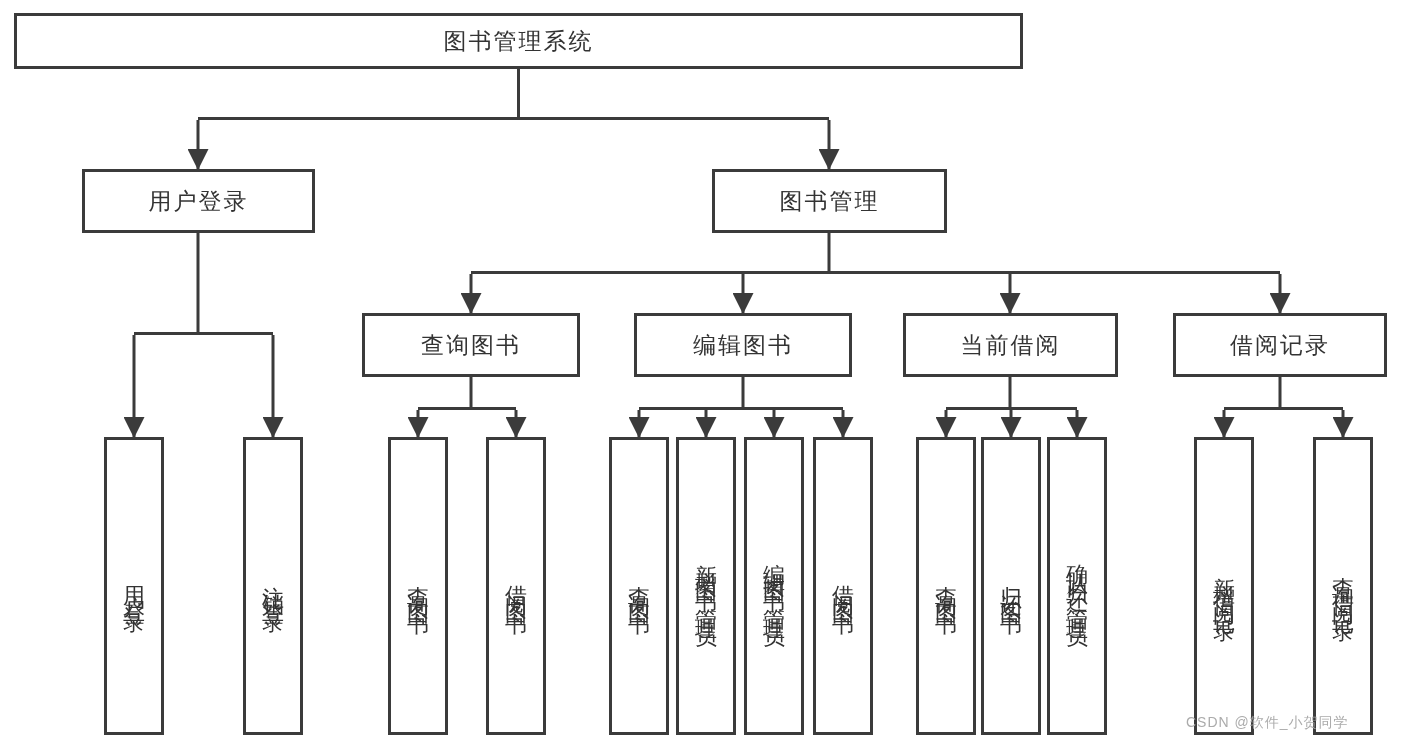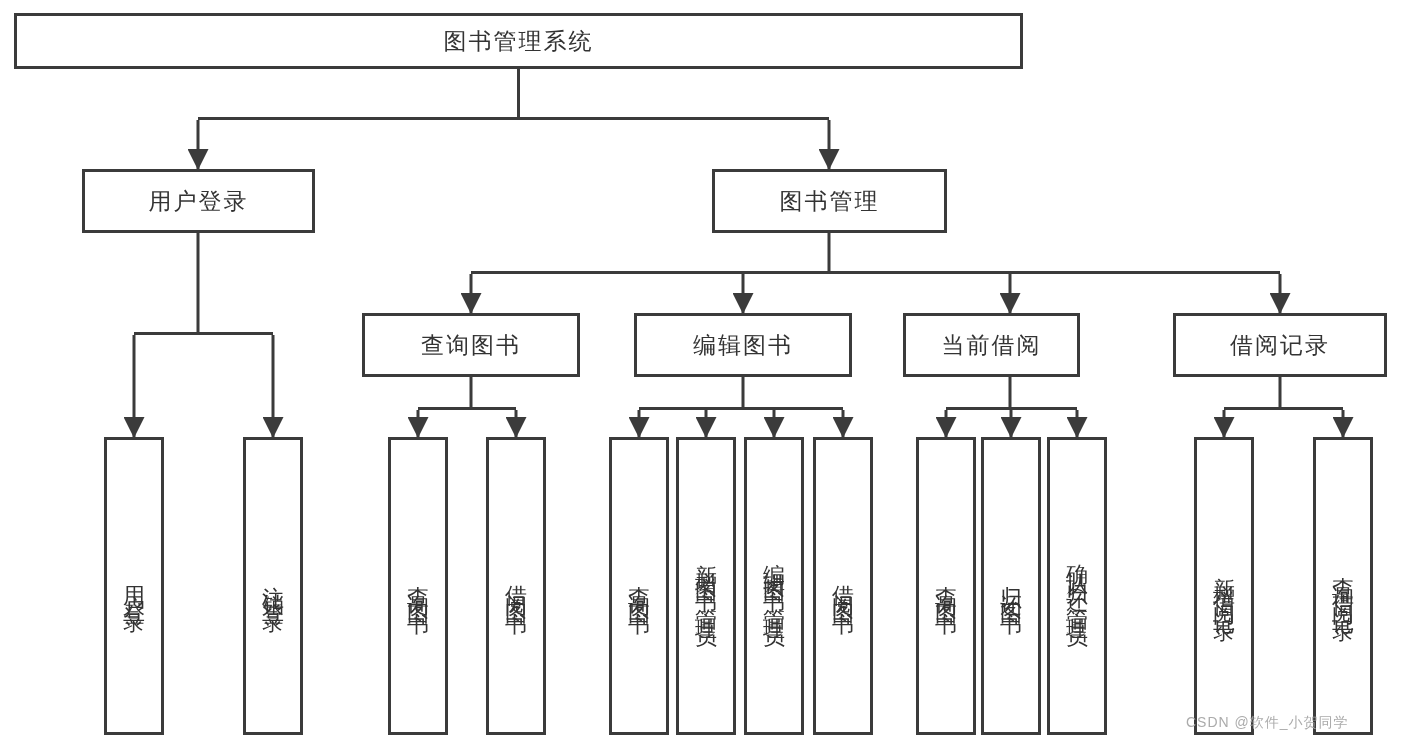--- a/index.html
+++ b/index.html
@@ -85,21 +85,21 @@
 <div class="node h-node" style="left:712px; top:169px; width:235px; height:64px;">
   <span>图书管理</span>
 </div>
 
 <div class="node h-node" style="left:362px; top:313px; width:218px; height:64px;">
   <span>查询图书</span>
 </div>
 <div class="node h-node" style="left:634px; top:313px; width:218px; height:64px;">
   <span>编辑图书</span>
 </div>
-<div class="node h-node" style="left:903px; top:313px; width:177px; height:64px;">
+<div class="node h-node" style="left:903px; top:313px; width:215px; height:64px;">
   <span>当前借阅</span>
 </div>
 <div class="node h-node" style="left:1173px; top:313px; width:214px; height:64px;">
   <span>借阅记录</span>
 </div>
 
 <div class="node v-node" style="left:104px; top:437px; width:60px; height:298px;">
   <span>用户登录</span>
 </div>
 <div class="node v-node" style="left:243px; top:437px; width:60px; height:298px;">

